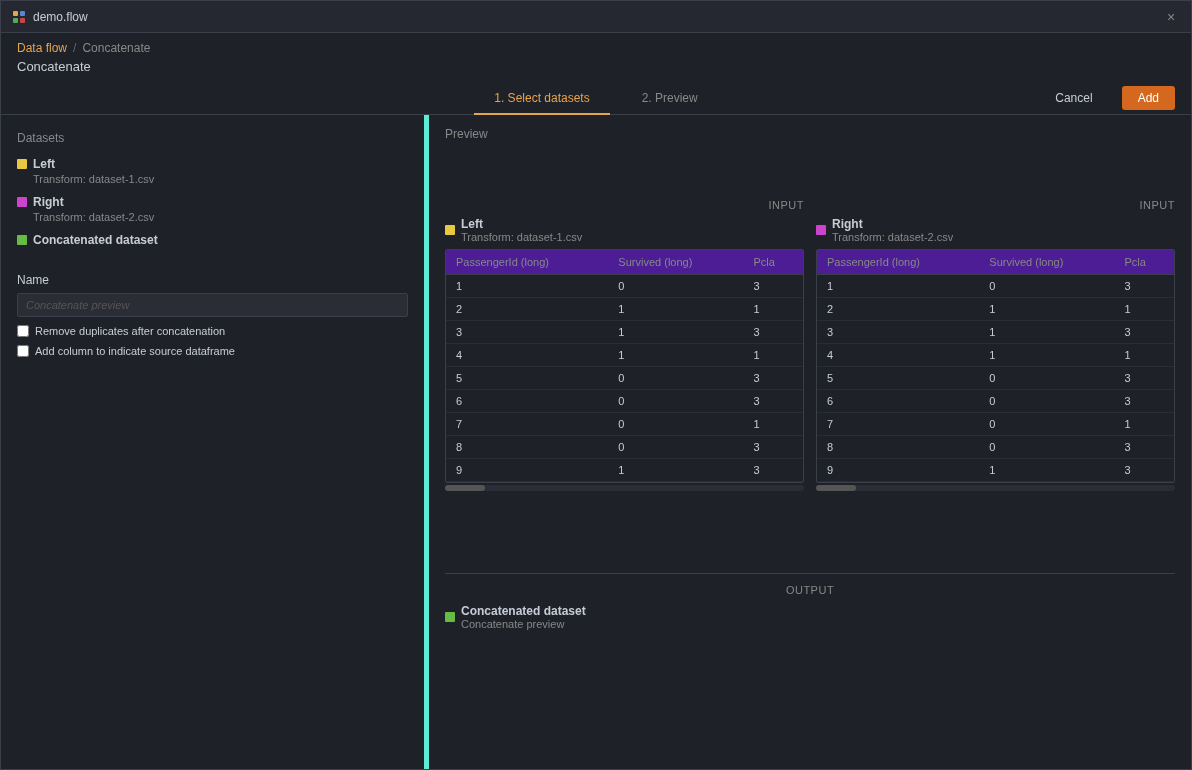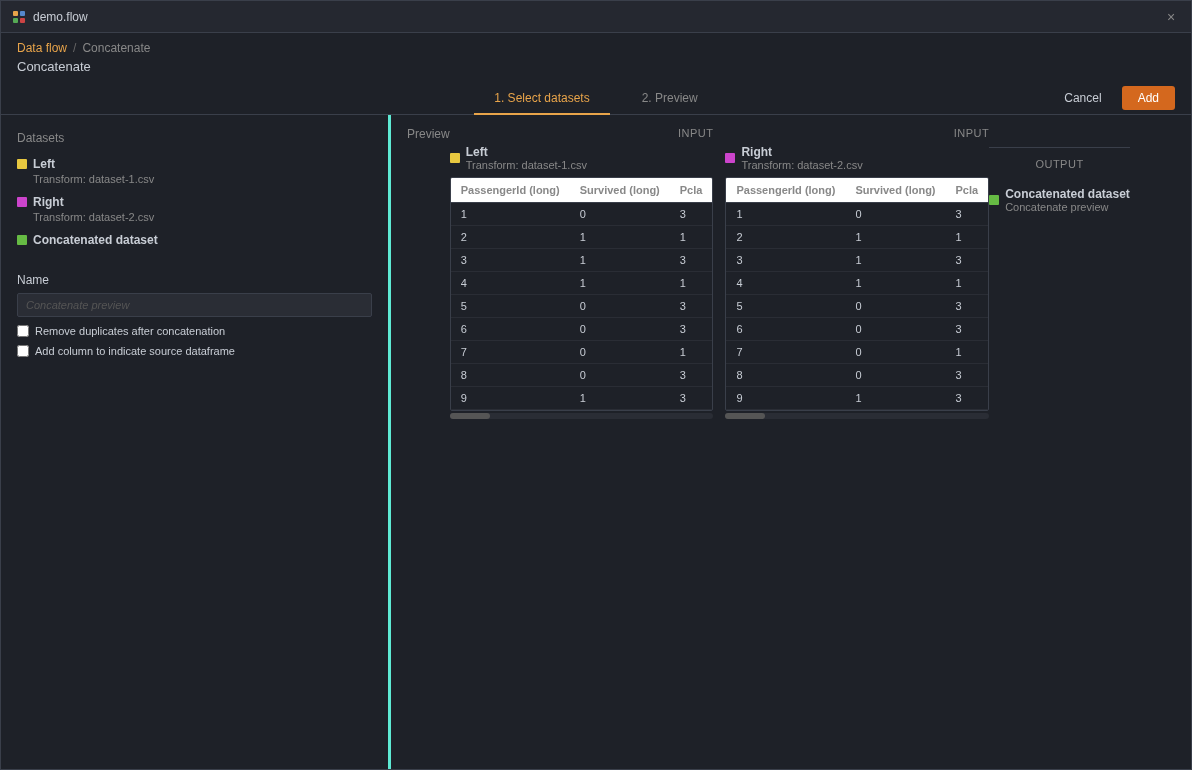--- a/index.html
+++ b/index.html
@@ -17,68 +17,68 @@
     .breadcrumb-link { color: #e8a44a; cursor: pointer; }
     .breadcrumb-sep { color: #666; }
     .breadcrumb-current { color: #888; }
 
     .page-title { padding: 0 16px 8px; font-size: 13px; color: #c8cdd5; flex-shrink: 0; }
 
     .tabs-bar { display: flex; align-items: center; padding: 0 16px; border-bottom: 1px solid #3a3f4a; flex-shrink: 0; position: relative; }
     .tabs-center { display: flex; gap: 12px; margin: 0 auto; text-align: right; }
     .tab { padding: 8px 20px; cursor: pointer; font-size: 12px; color: #888; border-bottom: 2px solid transparent; position: relative; bottom: -1px; }
     .tab.active { color: #e8a44a; border-bottom: 2px solid #e8a44a; }
-    .header-actions { position: absolute; right: 16px; display: flex; gap: 8px; align-items: center; }
+    .header-actions { position: absolute; right: 16px; display: flex; gap: 17px; align-items: center; }
     .cancel-btn { background: none; border: none; color: #c8cdd5; cursor: pointer; font-size: 12px; padding: 4px 12px; }
     .add-btn { background: #d4681e; border: none; color: #fff; cursor: pointer; font-size: 12px; padding: 5px 16px; border-radius: 3px; }
 
     .main-content { display: flex; flex: 1; overflow: hidden; }
 
-    .left-panel { width: 390px; flex-shrink: 0; border-right: 3px solid #5eead4; display: flex; flex-direction: column; padding: 16px; }
+    .left-panel { width: 428px; flex-shrink: 0; border-right: 5px solid #5eead4; display: flex; flex-direction: column; padding: 16px; }
     .section-title { font-size: 12px; color: #888; margin-bottom: 12px; }
 
     .dataset-item { margin-bottom: 10px; }
     .dataset-label { display: flex; align-items: center; gap: 6px; font-size: 12px; font-weight: 600; margin-bottom: 2px; }
     .color-dot { width: 10px; height: 10px; border-radius: 1px; flex-shrink: 0; }
     .dataset-sub { font-size: 11px; color: #888; padding-left: 16px; }
 
     .name-label { font-size: 12px; color: #c8cdd5; margin-top: 14px; margin-bottom: 6px; }
     .name-input { width: 100%; background: #2a2d35; border: 1px solid #3a3f4a; color: #888; padding: 5px 8px; font-size: 11px; border-radius: 2px; outline: none; }
     .name-input::placeholder { color: #555; font-style: italic; }
 
     .checkbox-row { display: flex; align-items: center; gap: 6px; margin-top: 8px; cursor: pointer; }
     .checkbox-row input[type="checkbox"] { width: 12px; height: 12px; accent-color: #e8a44a; }
     .checkbox-label { font-size: 11px; color: #c8cdd5; }
 
     .left-panel-spacer { flex: 1; }
     .left-panel-footer { display: flex; justify-content: center; gap: 12px; padding-top: 12px; }
     .back-btn { background: none; border: none; color: #c8cdd5; cursor: pointer; font-size: 12px; padding: 5px 16px; }
     .apply-btn { background: #d4681e; border: none; color: #fff; cursor: pointer; font-size: 12px; padding: 5px 20px; border-radius: 3px; }
 
-    .right-panel { flex: 1; display: flex; flex-direction: row; padding: 12px 16px; overflow: hidden; }
+    .right-panel { flex: 1; display: flex; flex-direction: column; padding: 12px 16px; overflow: hidden; gap: 48px; }
     .preview-title { font-size: 12px; color: #888; margin-bottom: 10px; }
 
     .inputs-row { display: flex; gap: 12px; margin-bottom: 14px; overflow: hidden; }
     .input-block { flex: 1; display: flex; flex-direction: column; min-width: 0; }
     .input-label { font-size: 11px; color: #888; text-align: right; margin-bottom: 6px; letter-spacing: 0.5px; }
 
     .dataset-header { display: flex; align-items: center; gap: 6px; margin-bottom: 6px; }
     .dataset-header-name { font-size: 12px; font-weight: 600; }
     .dataset-header-sub { font-size: 11px; color: #888; }
 
     .data-table { width: 100%; border-collapse: collapse; overflow: hidden; }
-    .data-table th { background: #ffffff; color: #888; font-size: 11px; font-weight: 700; padding: 6px 10px; text-align: left; border-bottom: 1px solid #3a3f4a; white-space: nowrap; }
+    .data-table th { background: #4c1d95; color: #888; font-size: 11px; font-weight: 400; padding: 6px 10px; text-align: left; border-bottom: 1px solid #3a3f4a; white-space: nowrap; }
     .data-table td { padding: 5px 10px; font-size: 11px; color: #c8cdd5; border-bottom: 1px solid #2a2d35; }
 
     .table-wrapper { overflow: hidden; border: 1px solid #3a3f4a; border-radius: 2px; position: relative; }
     .scrollbar-indicator { height: 6px; background: #2a2d35; position: relative; margin-top: 2px; border-radius: 3px; }
     .scrollbar-thumb { height: 6px; background: #555; border-radius: 3px; width: 40px; }
 
     .output-section { margin-top: 10px; }
-    .output-label { font-size: 11px; color: #888; text-align: center; margin-bottom: 17px; letter-spacing: 0.5px; }
+    .output-label { font-size: 11px; color: #888; text-align: center; margin-bottom: 8px; letter-spacing: 0.5px; }
     .output-block { display: flex; align-items: center; gap: 6px; margin-top: 6px; }
     .output-name { font-size: 12px; font-weight: 600; }
 
     .divider-h { border-top: 1px solid #3a3f4a; margin: 10px 0; }
   </style>
 </head>
 <body>
 
 <div class="window">
 

